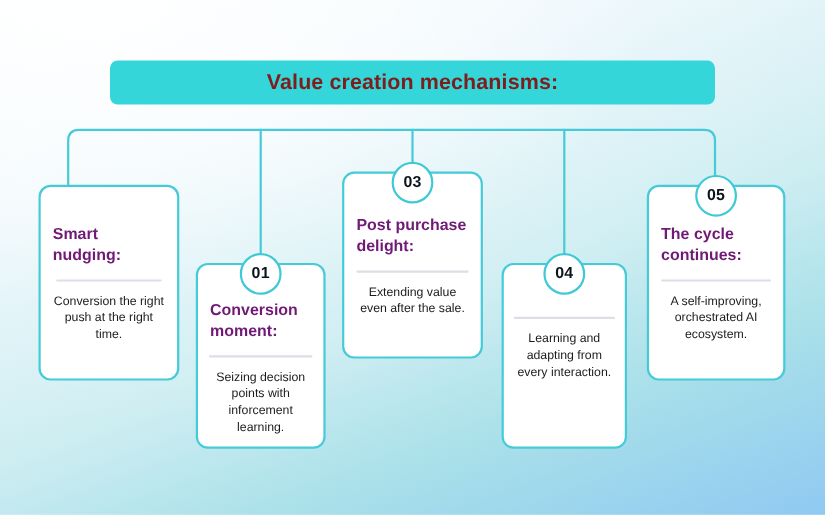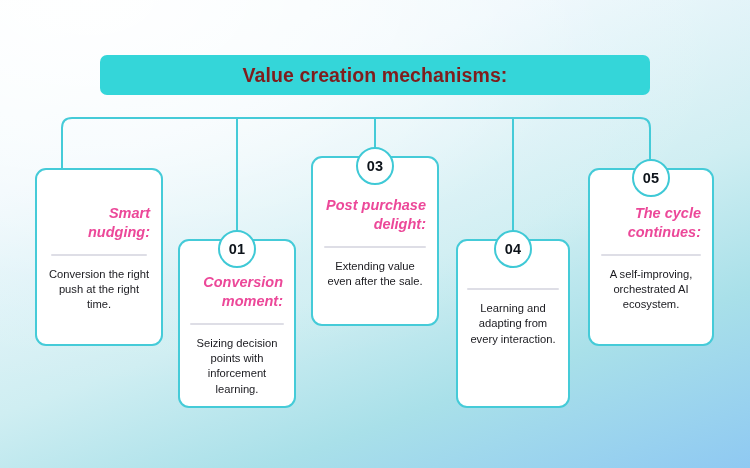--- a/index.html
+++ b/index.html
@@ -57,23 +57,22 @@
     border-radius: 11px;
     display: flex;
     flex-direction: column;
     align-items: center;
     padding: 0 11px;
   }
   .card-title {
     font-size: 14.5px;
     font-weight: bold;
     line-height: 1.33;
-    text-align: right;
-    color: #ec4899;
-    font-style: italic;
+    text-align: left;
+    color: #701a75;
   }
   .card-divider {
     height: 2px;
     background: #dedee6;
     border-radius: 2px;
     margin: 11px 0 0 0;
   }
   .card-body {
     font-size: 11.2px;
     line-height: 1.37;

